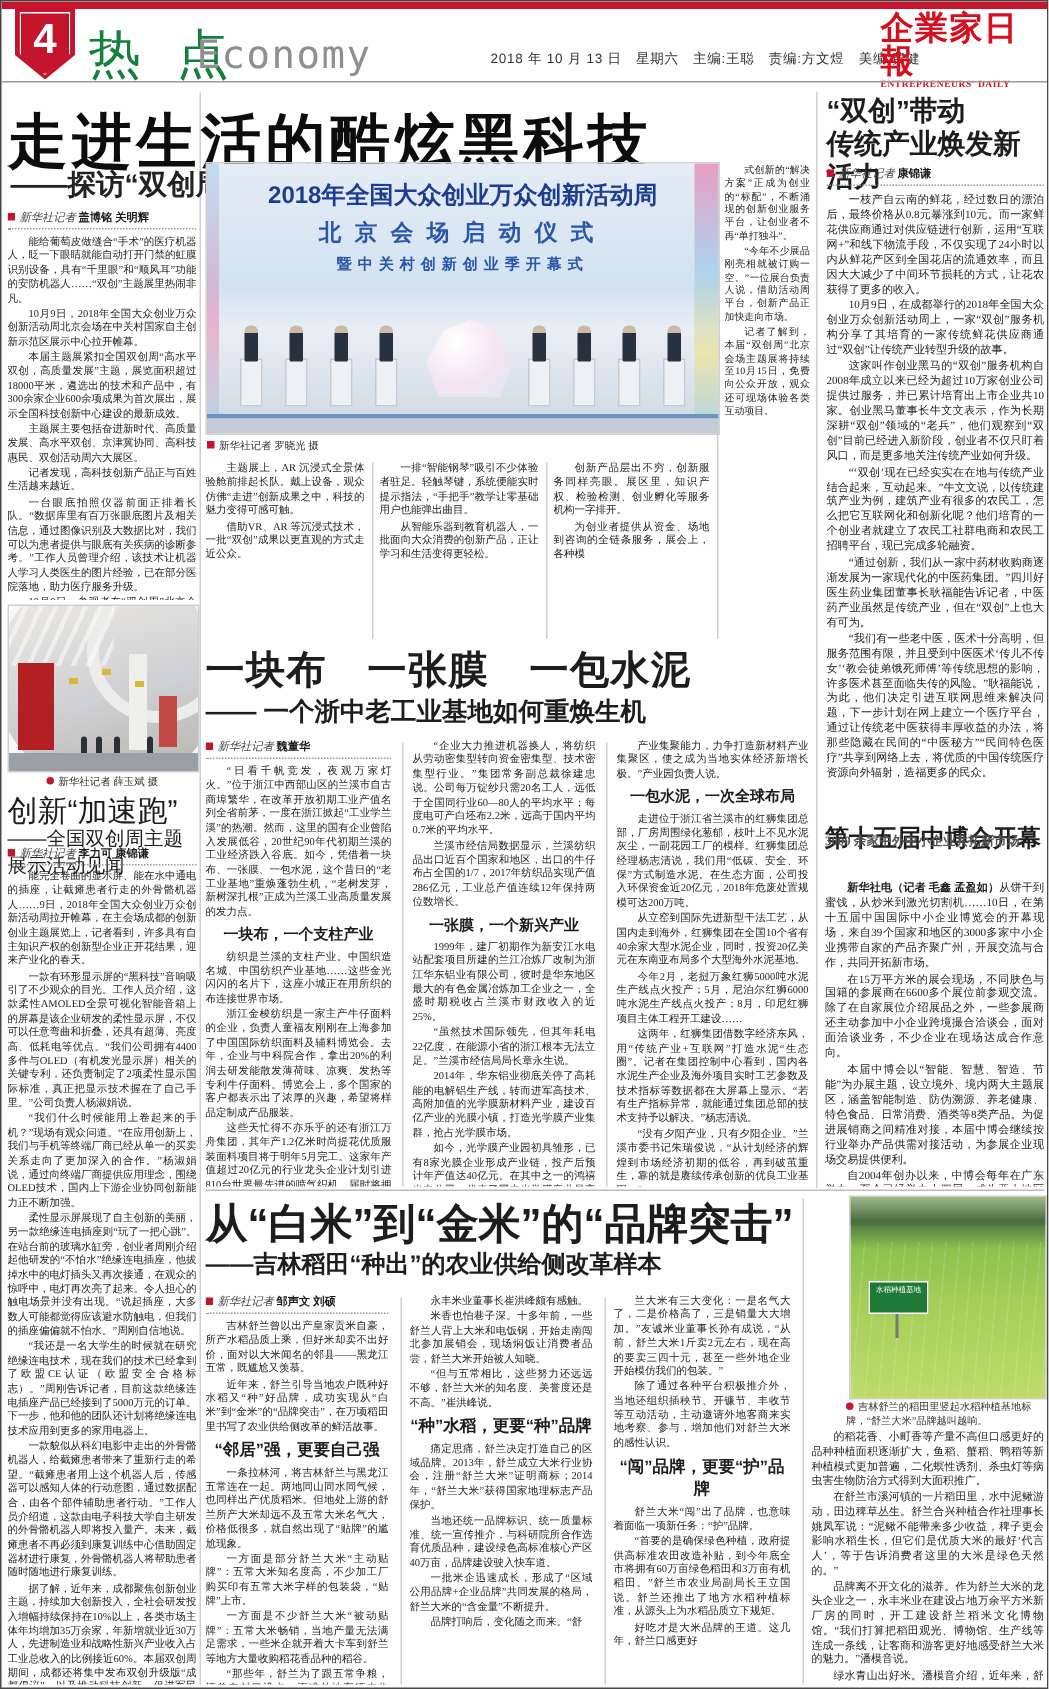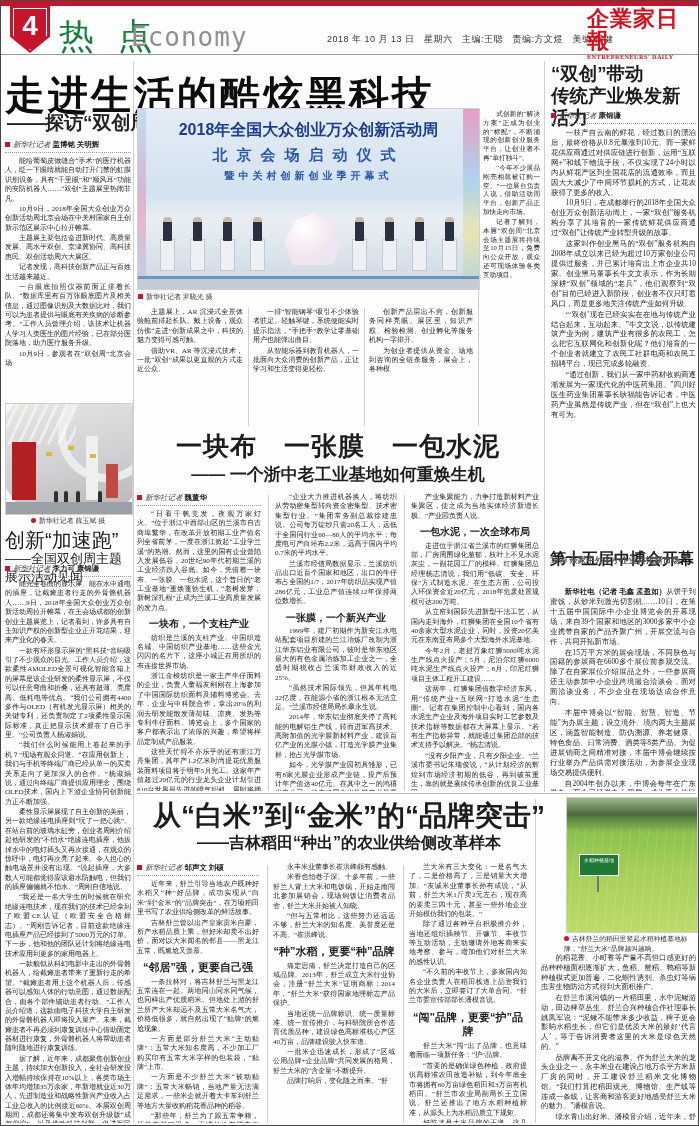--- a/index.html
+++ b/index.html
@@ -30,21 +30,21 @@
   .big .subhead{font-size:11px;}
   .byline{font-size:7.5px;border-bottom:1px dotted #999;padding-bottom:2px;margin-bottom:4px;white-space:nowrap;overflow:hidden;}
   .byline .sq{display:inline-block;width:5px;height:5px;background:#c5152c;margin-right:3px;}
   .byline .bl{font-style:italic;color:#444;}
   .byline .bn{font-weight:bold;}
   .credit{font-size:7px;color:#333;white-space:nowrap;overflow:hidden;}
   .credit .sq{display:inline-block;width:5px;height:5px;background:#c5152c;margin-right:3px;}
   .credit .dot{display:inline-block;width:5px;height:5px;border-radius:50%;background:#c5152c;margin-right:3px;}
   .h-main{font-size:40px;font-weight:900;letter-spacing:3px;line-height:1;color:#0d0d0d;margin-top:16px;}
   .h-sub{font-size:19px;font-weight:700;color:#222;}
-  .center{text-align:center;}
+  .center{text-align:left;}
   
   .photo1{left:136px;top:107px;width:341px;height:180px;overflow:hidden;
           background:linear-gradient(180deg,#e4ecf5 0%,#d3e2f0 46%,#e9eef3 62%,#cdd8e2 100%);border:1px solid #d0d0d0;}
   .p1-streak-r{position:absolute;right:0;top:0;width:16px;height:100%;opacity:.55;
           background:linear-gradient(180deg,#e95f9b,#8ec6ec 40%,#f0e077 70%,#9ad0e8);}
   .p1-streak-l{position:absolute;left:0;top:0;width:8px;height:100%;opacity:.4;
           background:linear-gradient(180deg,#8ec6ec,#e95f9b 60%,#9ad0e8);}
   .p1-b1{position:absolute;left:0;right:0;top:11px;text-align:center;font-weight:900;font-size:16px;color:#1d3e90;}
   .p1-b2{position:absolute;left:0;right:0;top:37px;text-align:center;font-weight:900;font-size:15px;letter-spacing:9px;color:#2a57a8;}
   .p1-b3{position:absolute;left:0;right:0;top:60px;text-align:center;font-weight:700;font-size:10px;letter-spacing:4px;color:#2a57a8;}
@@ -123,20 +123,21 @@
   <div class="abs vline" style="left:534px;top:798px;height:324px;"></div>
 
   <div class="abs h-main sans" style="left:4px;top:58px;width:540px;">走进生活的酷炫黑科技</div>
   <div class="abs h-sub sans" style="left:6px;top:109px;width:420px;">——探访“双创周”北京会场主题展</div>
 
   <div class="abs" style="left:4px;top:139px;width:126px;height:260px;overflow:hidden;">
     <div class="byline"><span class="sq"></span><span class="bl">新华社记者</span> <span class="bn">盖博铭 关明辉</span></div>
     <div class="body">
         <div class="para">能给葡萄皮做缝合“手术”的医疗机器人，眨一下眼睛就能自动打开门禁的虹膜识别设备，具有“千里眼”和“顺风耳”功能的安防机器人……“双创”主题展里热闹非凡。</div>
         <div class="para">10月9日，2018年全国大众创业万众创新活动周北京会场在中关村国家自主创新示范区展示中心拉开帷幕。</div>
+        <div class="para">本届主题展紧扣全国双创周“高水平双创，高质量发展”主题，展览面积超过18000平米，遴选出的技术和产品中，有300余家企业600余项成果为首次展出，展示全国科技创新中心建设的最新成效。</div>
         <div class="para">主题展主要包括奋进新时代、高质量发展、高水平双创、京津冀协同、高科技惠民、双创活动周六大展区。</div>
         <div class="para">记者发现，高科技创新产品正与百姓生活越来越近。</div>
         <div class="para">一台眼底拍照仪器前面正排着长队。“数据库里有百万张眼底图片及相关信息，通过图像识别及大数据比对，我们可以为患者提供与眼底有关疾病的诊断参考。”工作人员曾理介绍，该技术让机器人学习人类医生的图片经验，已在部分医院落地，助力医疗服务升级。</div>
         <div class="para">10月9日，参观者在“双创周”北京会场</div>
       </div>
   </div>
 
   <div class="abs photo1">
     <div class="p1-streak-l"></div>
     <div class="p1-streak-r"></div>
@@ -253,20 +254,21 @@
   </div>
   <div class="abs" style="left:550px;top:110px;width:145px;">
     <div class="byline"><span class="sq"></span><span class="bl">新华社记者</span> <span class="bn">康锦谦</span></div>
   </div>
   <div class="abs body" style="left:550px;top:127px;width:145px;height:412px;font-size:7.4px;">
       <div class="para">一枝产自云南的鲜花，经过数日的漂泊后，最终价格从0.8元暴涨到10元。而一家鲜花供应商通过对供应链进行创新，运用“互联网+”和线下物流手段，不仅实现了24小时以内从鲜花产区到全国花店的流通效率，而且因大大减少了中间环节损耗的方式，让花农获得了更多的收入。</div>
       <div class="para">10月9日，在成都举行的2018年全国大众创业万众创新活动周上，一家“双创”服务机构分享了其培育的一家传统鲜花供应商通过“双创”让传统产业转型升级的故事。</div>
       <div class="para">这家叫作创业黑马的“双创”服务机构自2008年成立以来已经为超过10万家创业公司提供过服务，并已累计培育出上市企业共10家。创业黑马董事长牛文文表示，作为长期深耕“双创”领域的“老兵”，他们观察到“双创”目前已经进入新阶段，创业者不仅只盯着风口，而是更多地关注传统产业如何升级。</div>
       <div class="para">“‘双创’现在已经实实在在地与传统产业结合起来，互动起来。”牛文文说，以传统建筑产业为例，建筑产业有很多的农民工，怎么把它互联网化和创新化呢？他们培育的一个创业者就建立了农民工社群电商和农民工招聘平台，现已完成多轮融资。</div>
       <div class="para">“通过创新，我们从一家中药材收购商逐渐发展为一家现代化的中医药集团。”四川好医生药业集团董事长耿福能告诉记者，中医药产业虽然是传统产业，但在“双创”上也大有可为。</div>
+      <div class="para">“我们有一些老中医，医术十分高明，但服务范围有限，并且受到中医医术‘传儿不传女’‘教会徒弟饿死师傅’等传统思想的影响，许多医术甚至面临失传的风险。”耿福能说，为此，他们决定引进互联网思维来解决问题，下一步计划在网上建立一个医疗平台，通过让传统老中医获得丰厚收益的办法，将那些隐藏在民间的“中医秘方”“民间特色医疗”共享到网络上去，将优质的中国传统医疗资源向外辐射，造福更多的民众。</div>
     </div>
 
   <div class="abs t-a5 sans" style="left:549px;top:548px;width:147px;">第十五届中博会开幕</div>
   <div class="abs" style="left:549px;top:554px;width:147px;font-size:8.5px;font-weight:bold;color:#555;">3000 余家中外中小企业共拓新市场</div>
   <div class="abs body lead" style="left:549px;top:586px;width:146px;height:204px;font-size:7.4px;">
       <div class="para"><b>新华社电（记者 毛鑫 孟盈如）</b>从饼干到蜜饯，从炒米到激光切割机……10日，在第十五届中国国际中小企业博览会的开幕现场，来自39个国家和地区的3000多家中小企业携带自家的产品齐聚广州，开展交流与合作，共同开拓新市场。</div>
       <div class="para">在15万平方米的展会现场，不同肤色与国籍的参展商在6600多个展位前参观交流。除了在自家展位介绍展品之外，一些参展商还主动参加中小企业跨境撮合洽谈会，面对面洽谈业务，不少企业在现场达成合作意向。</div>
       <div class="para">本届中博会以“智能、智慧、智造、节能”为办展主题，设立境外、境内两大主题展区，涵盖智能制造、防伪溯源、养老健康、特色食品、日常消费、酒类等8类产品。为促进展销商之间精准对接，本届中博会继续按行业举办产品供需对接活动，为参展企业现场交易提供便利。</div>
       <div class="para">自2004年创办以来，中博会每年在广东举办，至今已经举办十四届，成为亚太地区具有影响力的中小企业国际展会，旨在为国内外中小企业构建一个“展示、交易、交流、合作”的平台，促进全球中小企业健康发展。</div>
     </div>
@@ -278,43 +280,42 @@
     <div class="p3-hill"></div>
     <div class="p3-rows"></div>
     <div class="p3-pole"></div>
     <div class="p3-sign sans">水稻种植基地</div>
   </div>
   <div class="abs caption3" style="left:563px;top:933px;width:132px;"><span class="credit"><span class="dot"></span></span><span>吉林舒兰的稻田里竖起水稻种植基地标牌，“舒兰大米”品牌越叫越响。</span></div>
 
   <div class="abs big" style="left:136px;top:862px;width:122px;height:260px;overflow:hidden;">
     <div class="byline"><span class="sq"></span><span class="bl">新华社记者</span> <span class="bn">邹声文 刘硕</span></div>
     <div class="body">
+        <div class="para">吉林舒兰曾以出产皇家贡米自豪，所产水稻品质上乘，但好米却卖不出好价，面对以大米闻名的邻县——黑龙江五常，既尴尬又羡慕。</div>
         <div class="para">近年来，舒兰引导当地农户既种好水稻又“种”好品牌，成功实现从“白米”到“金米”的“品牌突击”，在万顷稻田里书写了农业供给侧改革的鲜活故事。</div>
-        <div class="para">吉林舒兰曾以出产皇家贡米自豪，所产水稻品质上乘，但好米却卖不出好价，面对以大米闻名的邻县——黑龙江五常，既尴尬又羡慕。</div>
         <div class="subhead">“邻居”强，更要自己强</div>
         <div class="para">一条拉林河，将吉林舒兰与黑龙江五常连在一起。两地同山同水同气候，也同样出产优质稻米。但地处上游的舒兰所产大米却远不及五常大米名气大，价格低很多，就自然出现了“贴牌”的尴尬现象。</div>
         <div class="para">一方面是部分舒兰大米“主动贴牌”：五常大米知名度高，不少加工厂购买印有五常大米字样的包装袋，“贴牌”上市。</div>
         <div class="para">一方面是不少舒兰大米“被动贴牌”：五常大米畅销，当地产量无法满足需求，一些米企就开着大卡车到舒兰等地方大量收购稻花香品种的稻谷。</div>
         <div class="para">“那些年，舒兰为了跟五常争粮，还曾在村口设卡，不准外地车辆来收粮。”在紧挨五常的一个乡镇，一位舒兰米商回忆说。</div>
       </div>
   </div>
   <div class="abs body big" style="left:272px;top:862px;width:122px;height:260px;">
       <div class="para">永丰米业董事长崔洪峰颇有感触。</div>
       <div class="para">米香也怕巷子深。十多年前，一些舒兰人背上大米和电饭锅，开始走南闯北参加展销会，现场焖饭让消费者品尝，舒兰大米开始被人知晓。</div>
       <div class="para">“但与五常相比，这些努力还远远不够，舒兰大米的知名度、美誉度还是不高。”崔洪峰说。</div>
       <div class="subhead">“种”水稻，更要“种”品牌</div>
       <div class="para">痛定思痛，舒兰决定打造自己的区域品牌。2013年，舒兰成立大米行业协会，注册“舒兰大米”证明商标；2014年，“舒兰大米”获得国家地理标志产品保护。</div>
       <div class="para">当地还统一品牌标识、统一质量标准、统一宣传推介，与科研院所合作选育优质品种，建设绿色高标准核心产区40万亩，品牌建设驶入快车道。</div>
       <div class="para">一批米企迅速成长，形成了“区域公用品牌+企业品牌”共同发展的格局，舒兰大米的“含金量”不断提升。</div>
       <div class="para">品牌打响后，变化随之而来。“舒</div>
     </div>
   <div class="abs body big" style="left:408px;top:862px;width:118px;height:260px;">
       <div class="para">兰大米有三大变化：一是名气大了，二是价格高了，三是销量大大增加。”友诚米业董事长孙有成说，“从前，舒兰大米1斤卖2元左右，现在高的要卖三四十元，甚至一些外地企业开始模仿我们的包装。”</div>
       <div class="para">除了通过各种平台积极推介外，当地还组织插秧节、开镰节、丰收节等互动活动，主动邀请外地客商来实地考察、参与，增加他们对舒兰大米的感性认识。</div>
-      <div class="para">“不久前的丰收节上，多家国内知名企业负责人在稻田栈道上品尝我们的大米后，立即签订了大单合同。”舒兰市委宣传部部长潘模音说。</div>
       <div class="subhead">“闯”品牌，更要“护”品牌</div>
       <div class="para">舒兰大米“闯”出了品牌，也意味着面临一项新任务：“护”品牌。</div>
       <div class="para">“首要的是确保绿色种植，政府提供高标准农田改造补贴，到今年底全市将拥有60万亩绿色稻田和3万亩有机稻田。”舒兰市农业局副局长王立国说。舒兰还推出了地方水稻种植标准，从源头上为水稻品质立下规矩。</div>
       <div class="para">好吃才是大米品牌的王道。这几年，舒兰口感更好</div>
     </div>
   <div class="abs body big" style="left:540px;top:952px;width:155px;height:170px;font-size:7.3px;">
       <div class="para">的稻花香、小町香等产量不高但口感更好的品种种植面积逐渐扩大，鱼稻、蟹稻、鸭稻等新种植模式更加普遍，二化螟性诱剂、杀虫灯等病虫害生物防治方式得到大面积推广。</div>
       <div class="para">在舒兰市溪河镇的一片稻田里，水中泥鳅游动，田边稗草丛生。舒兰合兴种植合作社理事长姚凤军说：“泥鳅不能带来多少收益，稗子更会影响水稻生长，但它们是优质大米的最好‘代言人’，等于告诉消费者这里的大米是绿色天然的。”</div>
       <div class="para">品牌离不开文化的滋养。作为舒兰大米的龙头企业之一，永丰米业在建设占地万余平方米新厂房的同时，开工建设舒兰稻米文化博物馆。“我们打算把稻田观光、博物馆、生产线等连成一条线，让客商和游客更好地感受舒兰大米的魅力。”潘模音说。</div>
       <div class="para">绿水青山出好米。潘模音介绍，近年来，舒兰多次放弃引进高污染、高耗能的工业项目，下决心发挥舒兰独有的生态、气候和土壤等多种优势，把大米作为主要产业来抓。</div>

